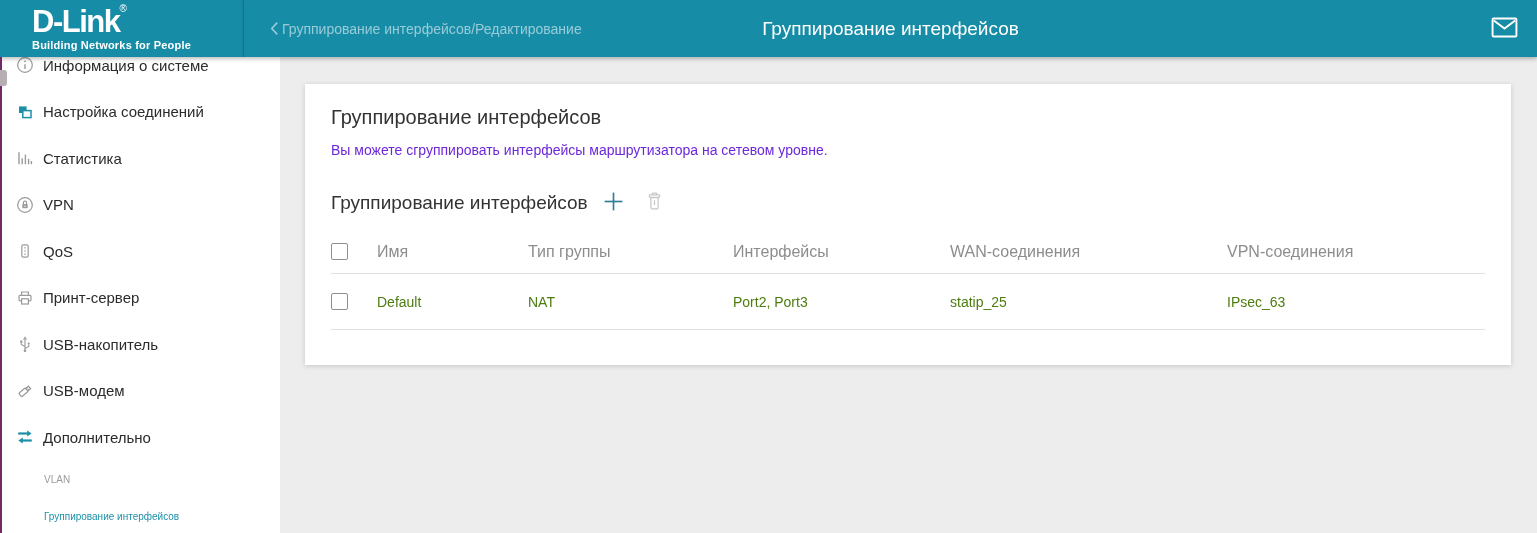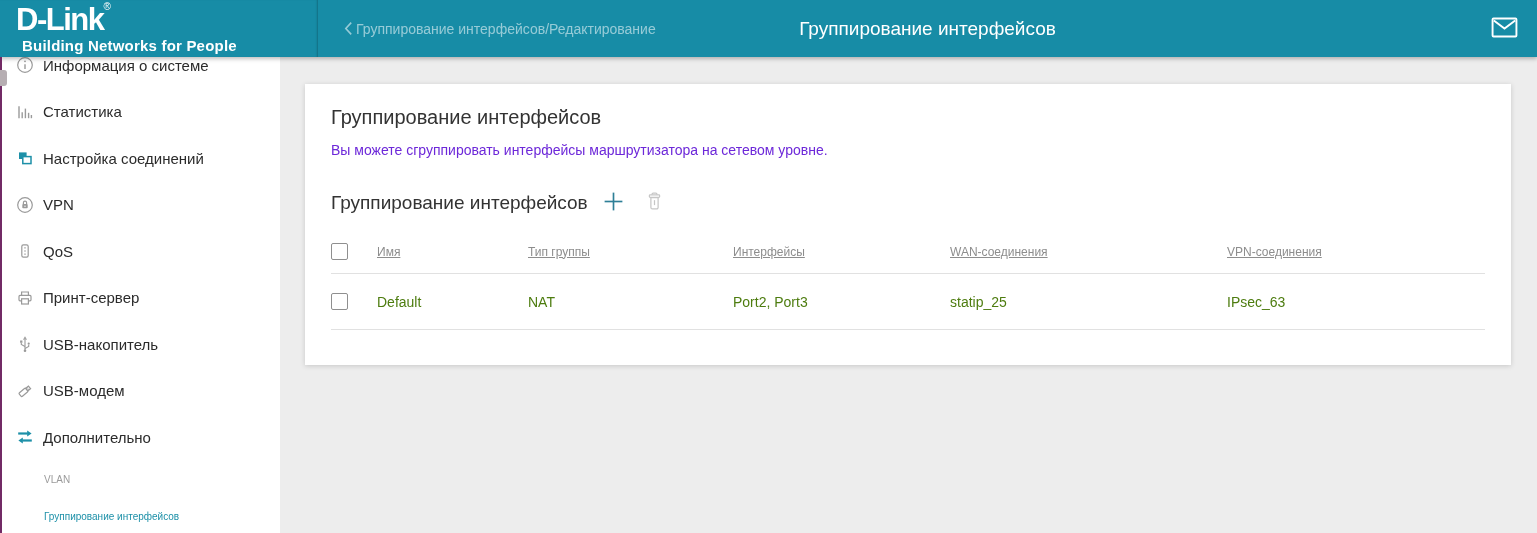--- a/index.html
+++ b/index.html
@@ -11,27 +11,27 @@
   }
   .app{position:absolute;inset:0;}
 
   
   .topbar{
     position:absolute;top:0;left:0;right:0;height:57px;
     background:#178ca6;display:flex;z-index:5;
     box-shadow:0 2px 4px rgba(0,0,0,0.25);
   }
   .logo-block{
-    width:318px;flex:none;display:flex;flex-direction:column;justify-content:center;
-    padding-left:16px;box-sizing:border-box;color:#fff;
+    width:244px;flex:none;display:flex;flex-direction:column;justify-content:center;
+    padding-left:32px;box-sizing:border-box;color:#fff;
     box-shadow:inset -2px 0 2px -1px rgba(0,0,0,0.22);
   }
   .brand-line{font-size:31px;font-weight:800;letter-spacing:-1.5px;line-height:1;}
   .brand-reg{font-size:10px;font-weight:400;vertical-align:top;position:relative;top:-2px;letter-spacing:0;}
-  .tagline{font-size:15px;font-weight:700;letter-spacing:.2px;margin-top:2px;margin-left:6px;}
+  .tagline{font-size:11px;font-weight:700;letter-spacing:.2px;margin-top:2px;}
 
   .header-main{flex:1;position:relative;}
   .breadcrumb{
     position:absolute;left:20px;top:0;bottom:0;display:flex;align-items:center;gap:3px;
     color:rgba(255,255,255,0.55);font-size:14px;cursor:pointer;background:none;border:none;
   }
   .breadcrumb svg{display:block;}
   .header-title{
     position:absolute;left:0;right:0;top:0;height:57px;line-height:57px;
     text-align:center;color:#fff;font-size:19px;pointer-events:none;
@@ -86,21 +86,21 @@
   .section-title{font-size:19px;color:#333;font-weight:400;}
   .icon-btn{background:none;border:none;padding:0;cursor:pointer;display:flex;align-items:center;}
   .add-btn{margin-left:14px;}
   .trash-btn{margin-left:20px;}
 
   .grid-row{
     display:grid;grid-template-columns:46px 151px 205px 217px 277px 1fr;
     align-items:center;border-bottom:1px solid #e1e1e1;
   }
   .thead{height:43px;margin-top:14px;}
-  .thead .th{font-size:12px;color:#8d8d8d;text-decoration:underline;}
+  .thead .th{font-size:16px;color:#8d8d8d;}
   .trow{height:55px;}
   .trow .td{font-size:14px;color:#4d7c0f;}
   .checkbox{
     width:17px;height:17px;border:1.5px solid #8f8f8f;border-radius:2px;background:#fff;
     box-sizing:border-box;cursor:pointer;
   }
 </style>
 </head>
 <body>
 
@@ -140,40 +140,40 @@
           <svg viewBox="0 0 18 18" fill="none" stroke="currentColor" stroke-width="1.2">
             <circle cx="9" cy="9" r="7.3"></circle>
               <line x1="9" y1="8.2" x2="9" y2="13" stroke-width="1.4"></line>
             <circle cx="9" cy="5.3" r="0.9" fill="currentColor" stroke="none"></circle>
           </svg>
         </span>
         <span>Информация о системе</span>
       </div>
 
       <div class="menu-item">
+        <span class="menu-icon accent">
+          <svg viewBox="0 0 18 18">
+            <rect x="3" y="3.4" width="7.6" height="6.6" fill="currentColor"></rect>
+            <rect x="6.8" y="7.6" width="8.2" height="7" fill="#ffffff" stroke="currentColor" stroke-width="1.5"></rect>
+          </svg>
+        </span>
+        <span>Настройка соединений</span>
+      </div>
+
+      <div class="menu-item">
         <span class="menu-icon">
           <svg viewBox="0 0 18 18" fill="none" stroke="currentColor" stroke-width="1.4">
             <path d="M3 3.2V15.2"></path>
               <path d="M6.2 9.2V15.2"></path>
               <path d="M9.4 5.6V15.2"></path>
               <path d="M12.6 9.8V15.2"></path>
               <path d="M15.4 12V15.2"></path>
           </svg>
         </span>
         <span>Статистика</span>
-      </div>
-
-      <div class="menu-item">
-        <span class="menu-icon accent">
-          <svg viewBox="0 0 18 18">
-            <rect x="3" y="3.4" width="7.6" height="6.6" fill="currentColor"></rect>
-            <rect x="6.8" y="7.6" width="8.2" height="7" fill="#ffffff" stroke="currentColor" stroke-width="1.5"></rect>
-          </svg>
-        </span>
-        <span>Настройка соединений</span>
       </div>
 
       <div class="menu-item">
         <span class="menu-icon">
           <svg viewBox="0 0 18 18" fill="none" stroke="currentColor" stroke-width="1.2">
             <circle cx="9" cy="9" r="7.3"></circle>
             <rect x="6.3" y="8.1" width="5.4" height="4.2" rx="0.8" fill="currentColor" stroke="none"></rect>
             <path d="M7.4 8V6.8a1.6 1.6 0 0 1 3.2 0V8"></path>
             <circle cx="9" cy="10.2" r="0.7" fill="#ffffff" stroke="none"></circle>
           </svg>

